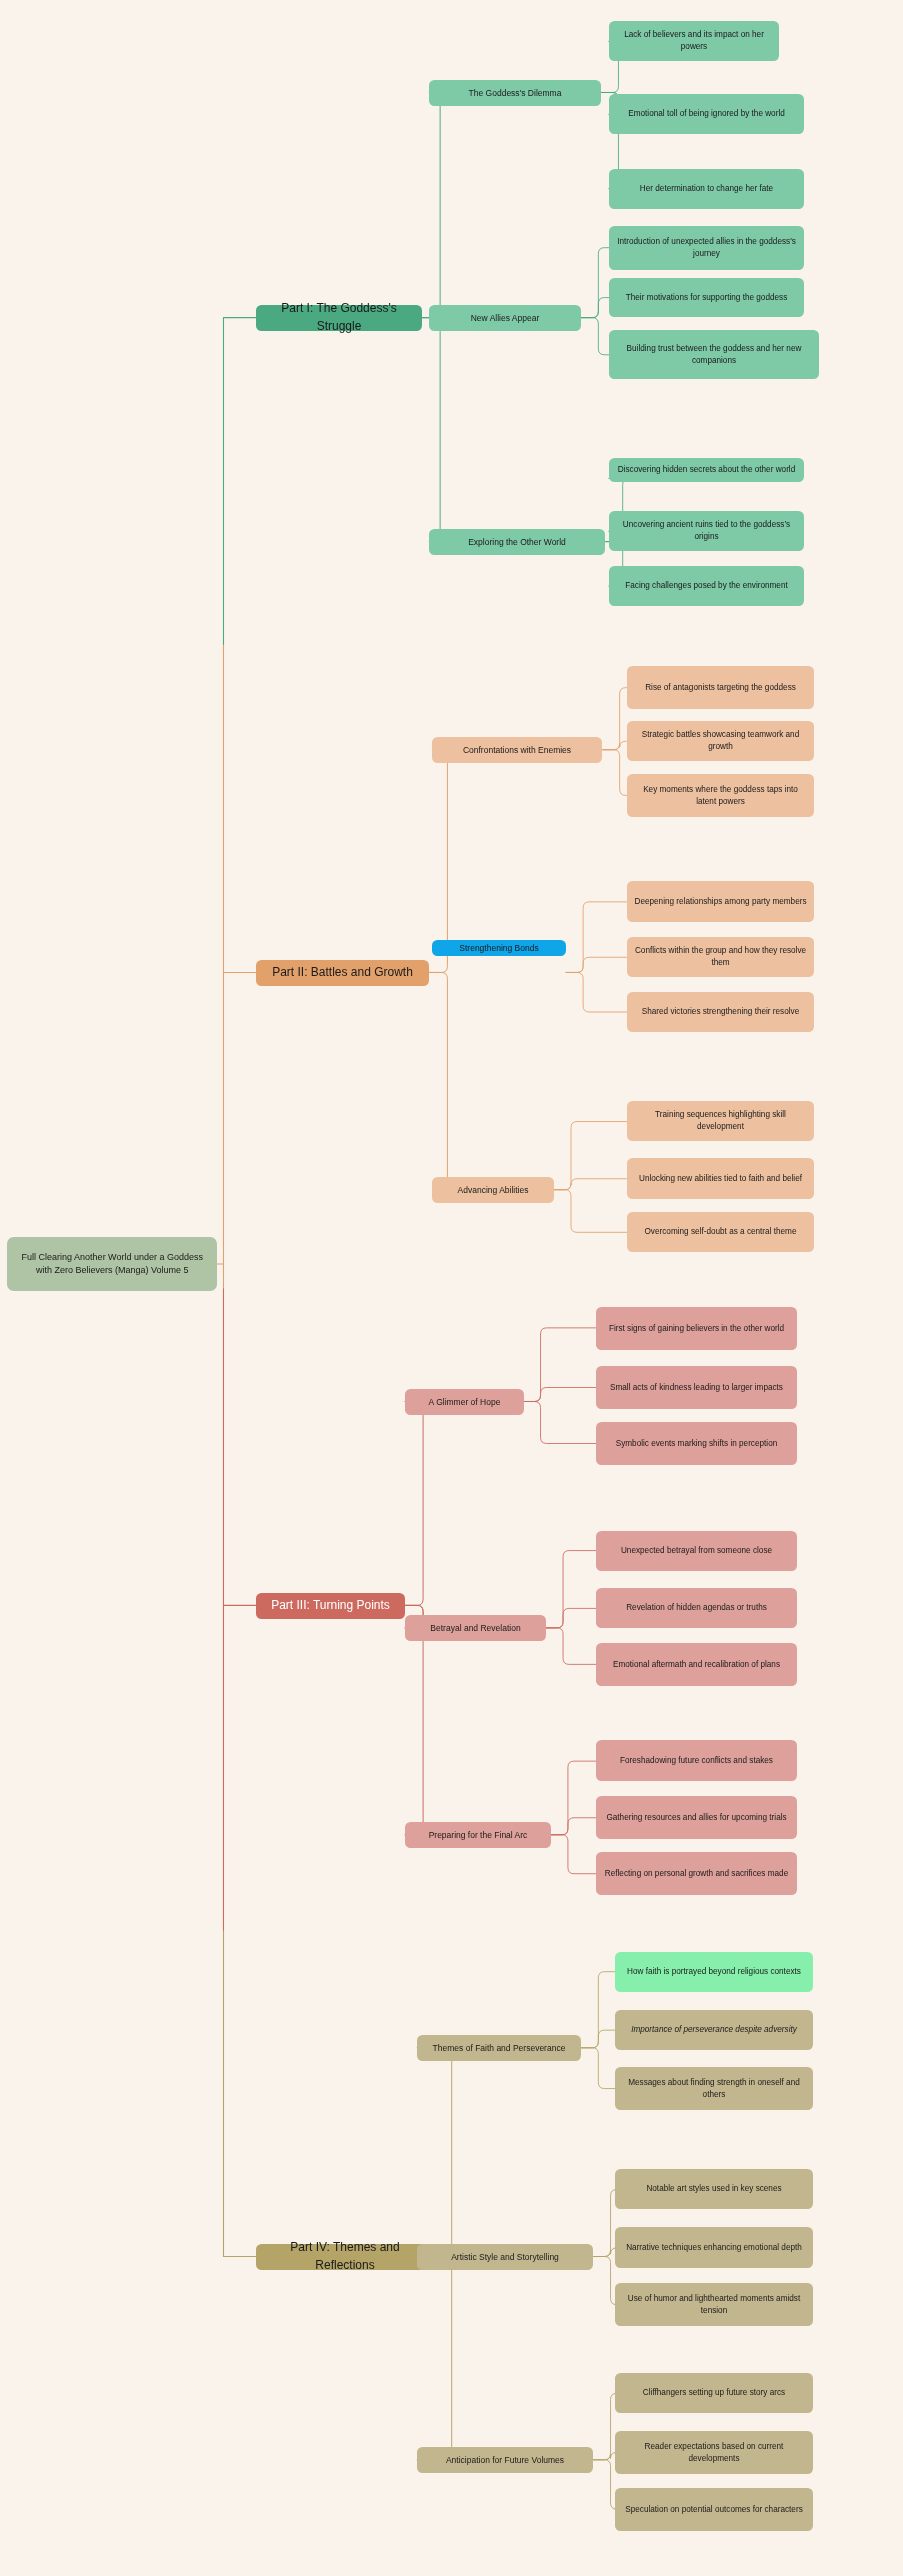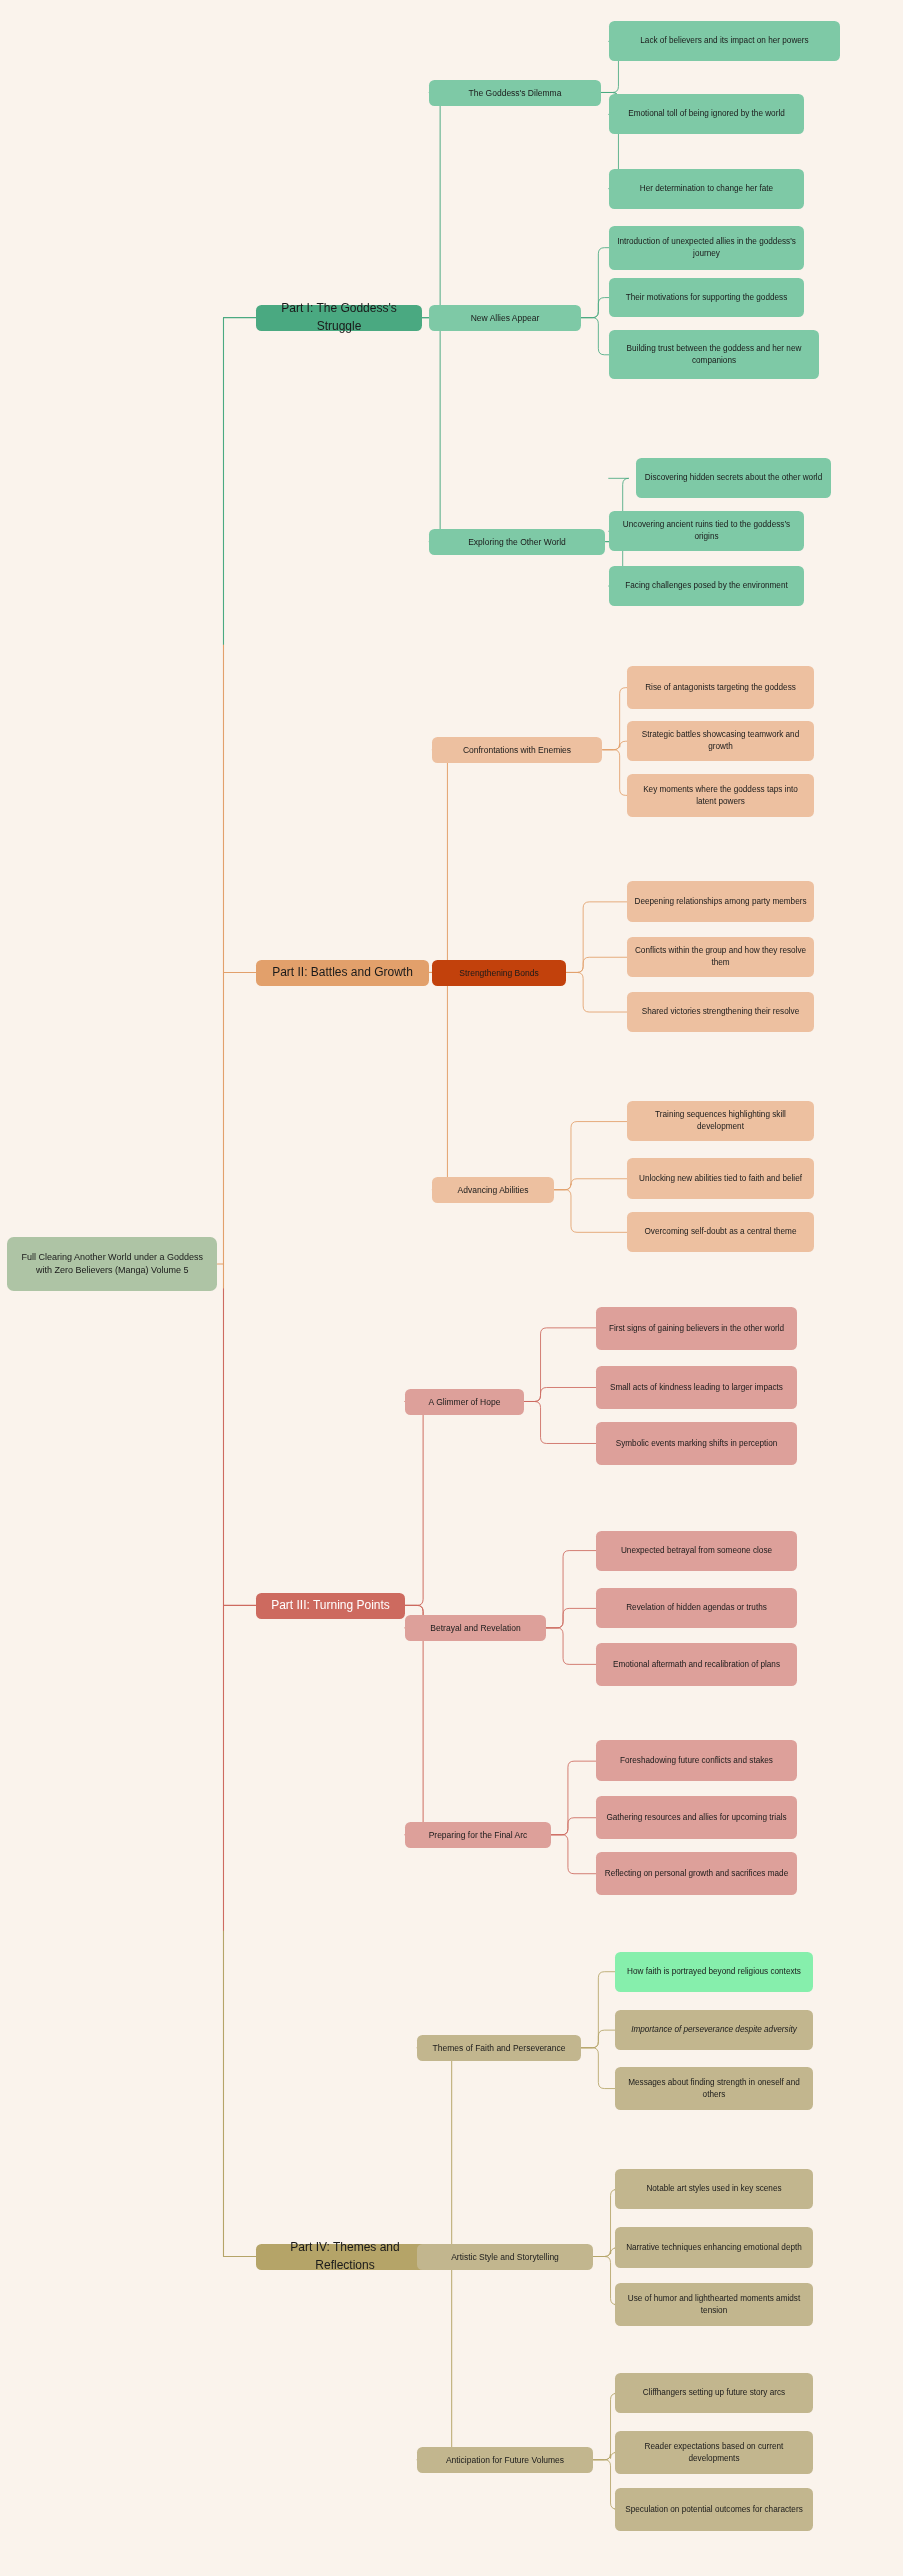--- a/index.html
+++ b/index.html
@@ -108,21 +108,21 @@
     </svg>
 <div class="node root" style="left: 7.3px; top: 1237px; width: 210px; height: 54px; background: rgb(174, 196, 165);">
       <span>Full Clearing Another World under a Goddess with Zero Believers (Manga) Volume 5</span>
     </div>
     <div class="node lvl1" style="left: 256px; top: 305px; width: 166px; height: 25.6px; background: rgb(74, 169, 129); color: rgb(26, 26, 26);">
       <span>Part I: The Goddess's Struggle</span>
     </div>
     <div class="node lvl2" style="left: 429px; top: 80px; width: 172px; height: 25.6px; background: rgb(126, 201, 166);">
       <span>The Goddess's Dilemma</span>
     </div>
-    <div class="node lvl3" style="left: 609px; top: 21px; width: 231px; height: 40px; background: rgb(126, 201, 166);">
+    <div class="node lvl3" style="left: 609px; top: 21px; width: 170px; height: 40px; background: rgb(126, 201, 166);">
       <span>Lack of believers and its impact on her powers</span>
     </div>
     <div class="node lvl3" style="left: 609px; top: 94px; width: 195px; height: 40px; background: rgb(126, 201, 166);">
       <span>Emotional toll of being ignored by the world</span>
     </div>
     <div class="node lvl3" style="left: 609px; top: 169px; width: 195px; height: 40px; background: rgb(126, 201, 166);">
       <span>Her determination to change her fate</span>
     </div>
     <div class="node lvl2" style="left: 429px; top: 305px; width: 152px; height: 25.6px; background: rgb(126, 201, 166);">
       <span>New Allies Appear</span>
@@ -132,21 +132,21 @@
     </div>
     <div class="node lvl3" style="left: 609px; top: 278px; width: 195px; height: 39px; background: rgb(126, 201, 166);">
       <span>Their motivations for supporting the goddess</span>
     </div>
     <div class="node lvl3" style="left: 609px; top: 330px; width: 210px; height: 49px; background: rgb(126, 201, 166);">
       <span>Building trust between the goddess and her new companions</span>
     </div>
     <div class="node lvl2" style="left: 429px; top: 529px; width: 176px; height: 25.6px; background: rgb(126, 201, 166);">
       <span>Exploring the Other World</span>
     </div>
-    <div class="node lvl3" style="left: 636px; top: 458px; width: 195px; height: 40px; background: rgb(126, 201, 166);">
+    <div class="node lvl3" style="left: 609px; top: 458px; width: 195px; height: 24px; background: rgb(126, 201, 166);">
       <span>Discovering hidden secrets about the other world</span>
     </div>
     <div class="node lvl3" style="left: 609px; top: 511px; width: 195px; height: 40px; background: rgb(126, 201, 166);">
       <span>Uncovering ancient ruins tied to the goddess’s origins</span>
     </div>
     <div class="node lvl3" style="left: 609px; top: 566px; width: 195px; height: 40px; background: rgb(126, 201, 166);">
       <span>Facing challenges posed by the environment</span>
     </div>
     <div class="node lvl1" style="left: 256px; top: 960px; width: 173px; height: 25.6px; background: rgb(226, 160, 107); color: rgb(26, 26, 26);">
       <span>Part II: Battles and Growth</span>
@@ -156,21 +156,21 @@
     </div>
     <div class="node lvl3" style="left: 627px; top: 666px; width: 187px; height: 43px; background: rgb(237, 192, 160);">
       <span>Rise of antagonists targeting the goddess</span>
     </div>
     <div class="node lvl3" style="left: 627px; top: 721px; width: 187px; height: 40px; background: rgb(237, 192, 160);">
       <span>Strategic battles showcasing teamwork and growth</span>
     </div>
     <div class="node lvl3" style="left: 627px; top: 774px; width: 187px; height: 43px; background: rgb(237, 192, 160);">
       <span>Key moments where the goddess taps into latent powers</span>
     </div>
-    <div class="node lvl2" style="left: 432px; top: 960px; width: 134px; height: 26px; background: #c2410c;">
+    <div class="node lvl2" style="left: 432px; top: 940px; width: 134px; height: 16px; background: #0ea5e9;">
       <span>Strengthening Bonds</span>
     </div>
     <div class="node lvl3" style="left: 627px; top: 881px; width: 187px; height: 41px; background: rgb(237, 192, 160); justify-content: center;">
       <span>Deepening relationships among party members</span>
     </div>
     <div class="node lvl3" style="left: 627px; top: 937px; width: 187px; height: 40px; background: rgb(237, 192, 160);">
       <span>Conflicts within the group and how they resolve them</span>
     </div>
     <div class="node lvl3" style="left: 627px; top: 992px; width: 187px; height: 40px; background: rgb(237, 192, 160);">
       <span>Shared victories strengthening their resolve</span>

